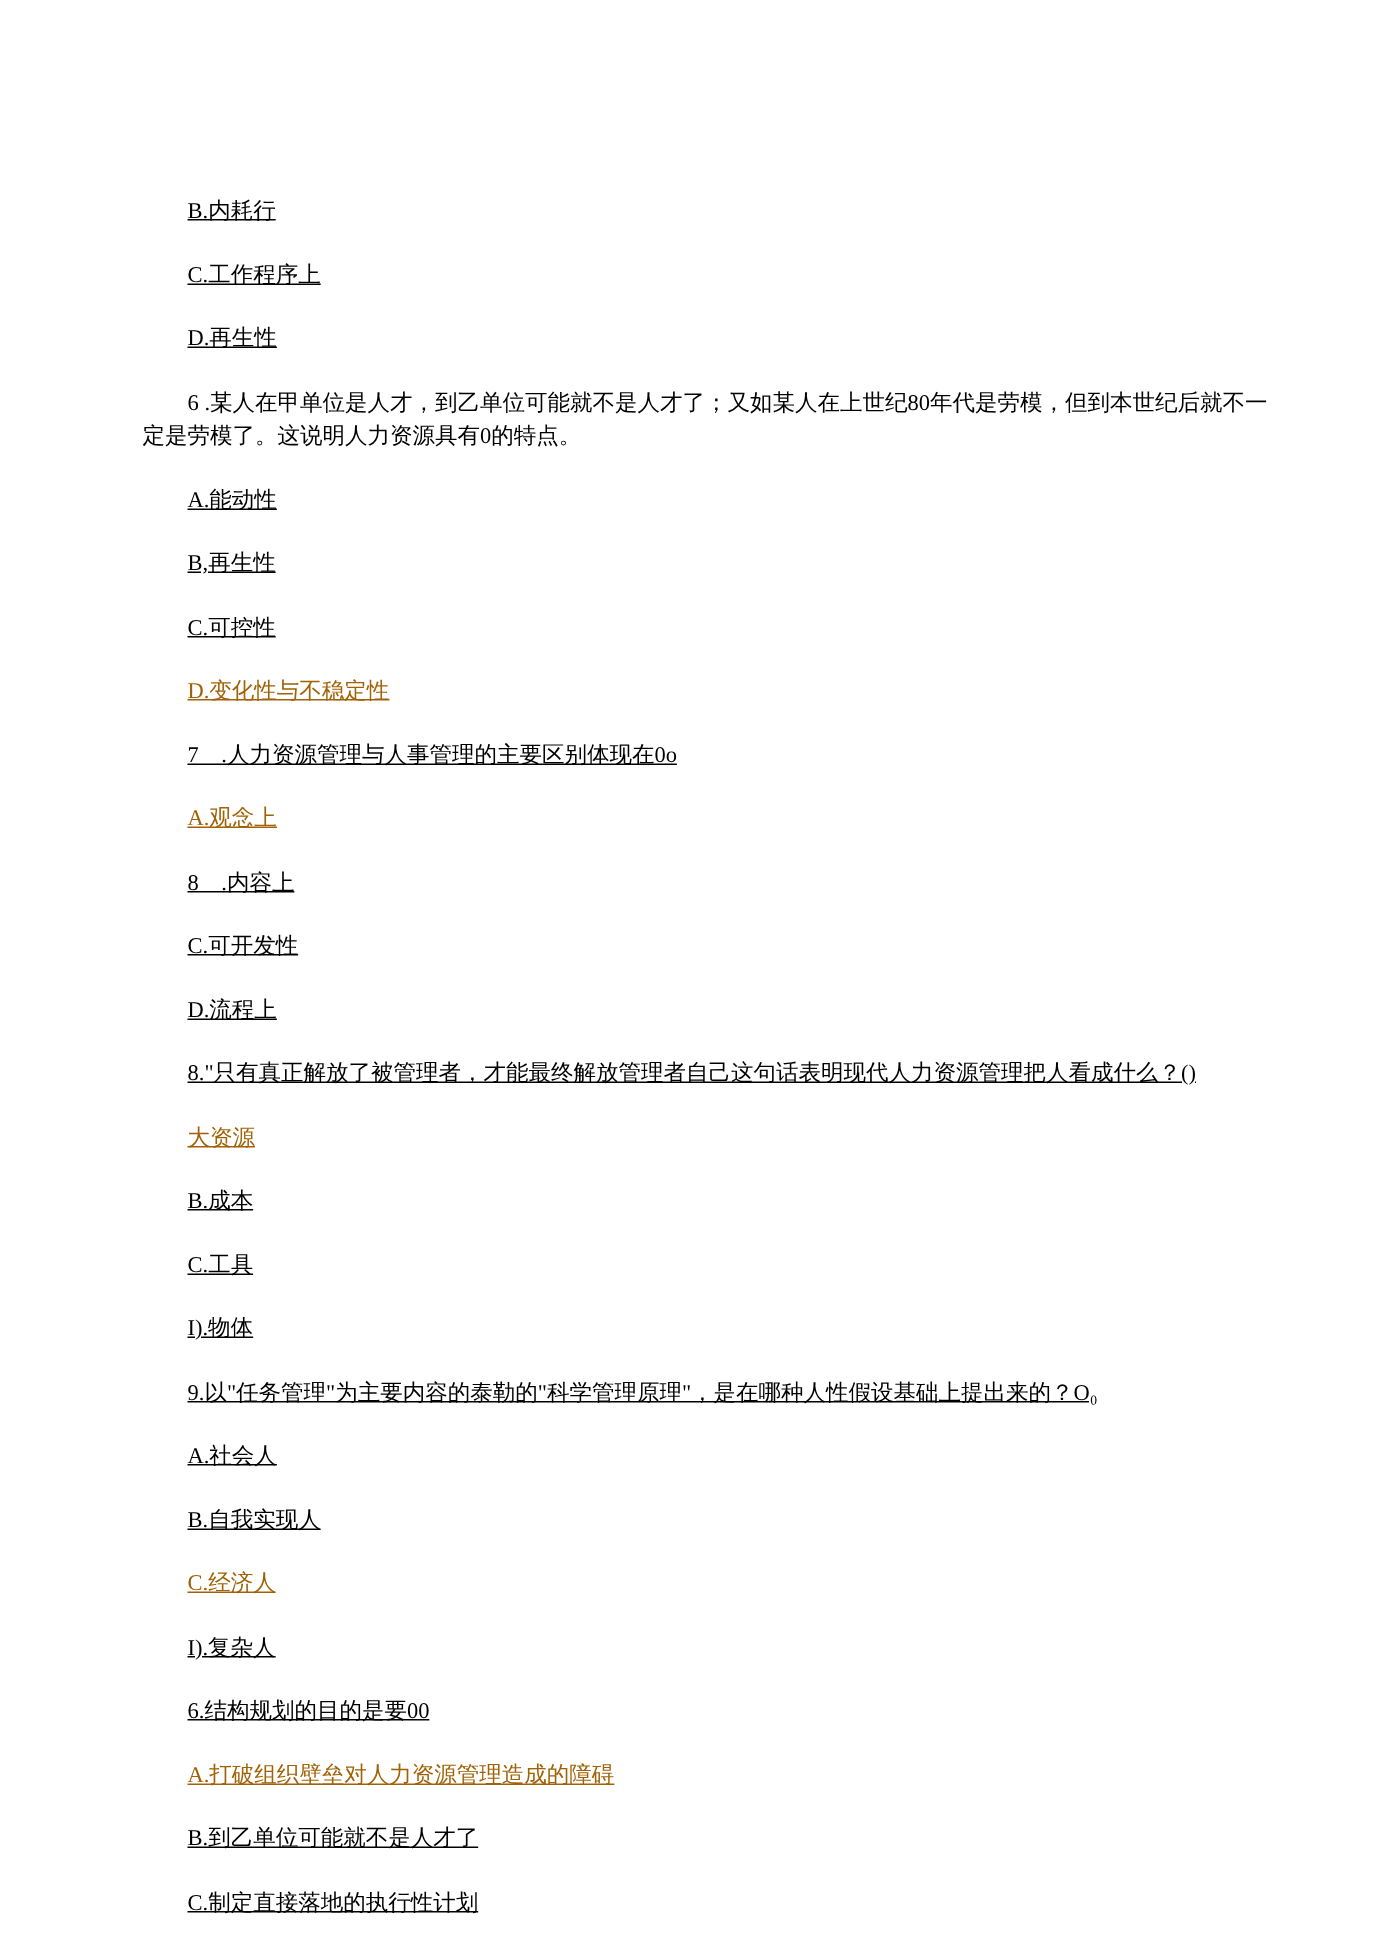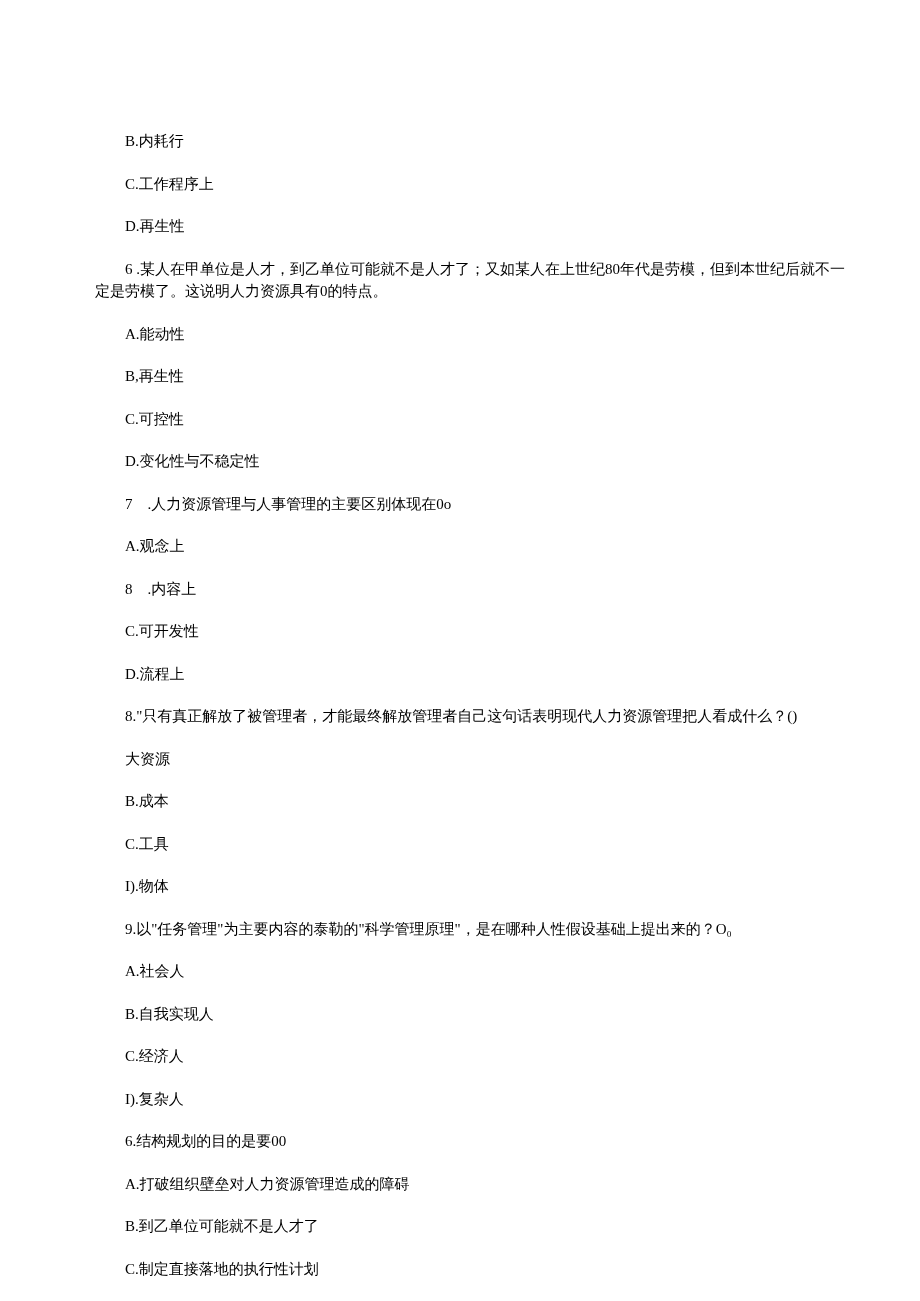--- a/index.html
+++ b/index.html
@@ -14,23 +14,24 @@
       color: #000000;
       line-height: 1.5;
       width: 920px;
       padding: 130px 70px 60px 95px;
     }
     .line {
       margin-bottom: 20px;
     }
     .indent-small {
       padding-left: 30px;
+      text-decoration: underline;
     }
     .red {
-      color: #000000;
+      color: #a16207;
     }
     .q6-wrapper {
       margin-bottom: 20px;
     }
   </style>
 </head>
 <body>
 
 <div class="line indent-small">B.内耗行</div>
 <div class="line indent-small">C.工作程序上</div>

